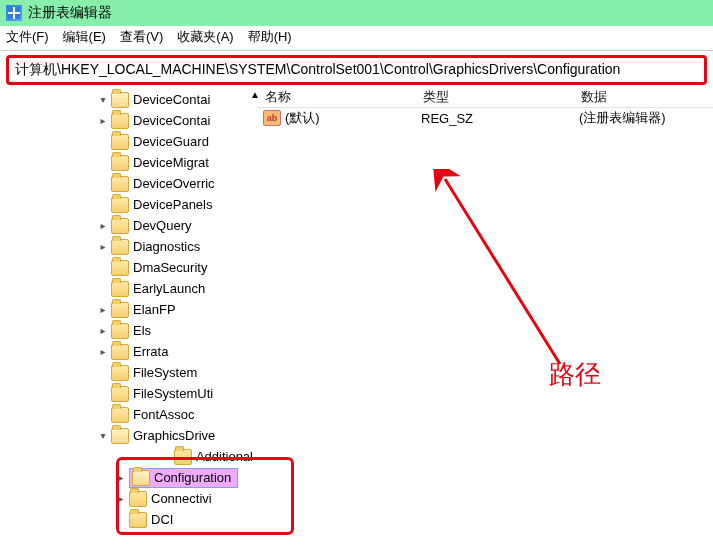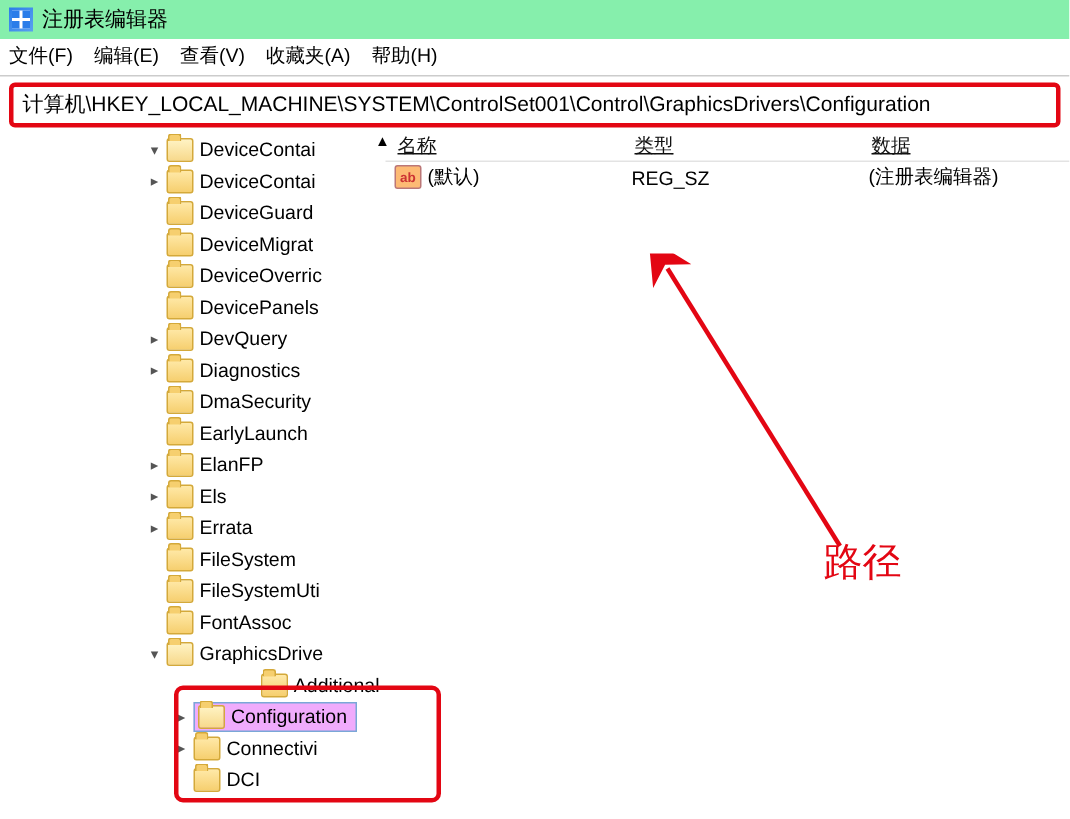--- a/index.html
+++ b/index.html
@@ -127,21 +127,20 @@
 .list-header{
   display:flex;
   font-size:13px;
   color:#111;
   border-bottom:1px solid #e3e3e3;
   height:20px;
   align-items:center;
 }
 .list-header div{
   padding-left:8px;
-  text-decoration:underline;
 }
 .col-name{width:150px;}
 .col-type{width:150px;}
 .col-data{flex:1;}
 .list-row{
   display:flex;
   align-items:center;
   font-size:13px;
   height:20px;
 }

